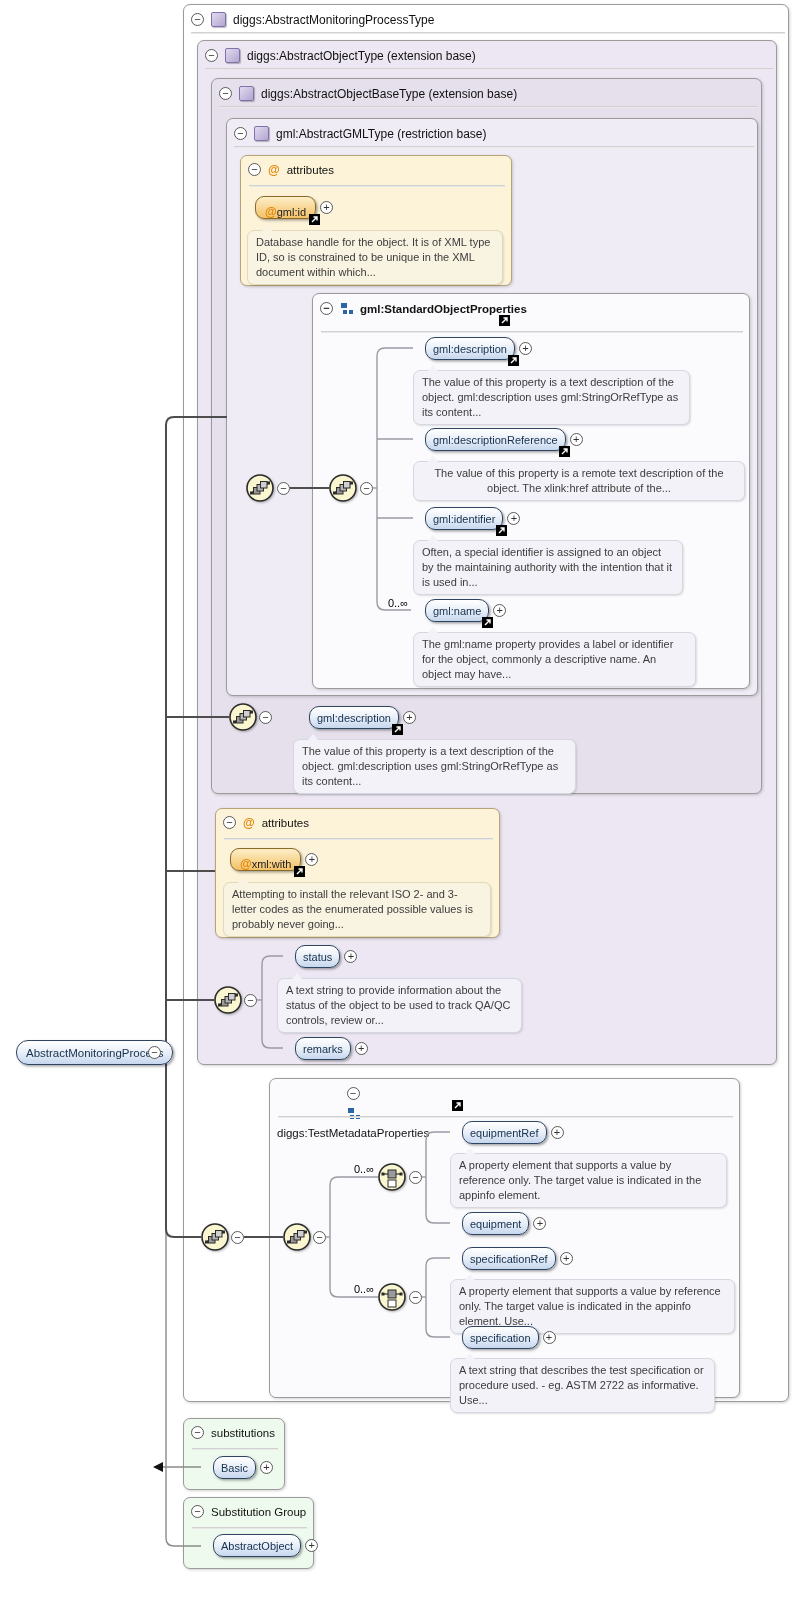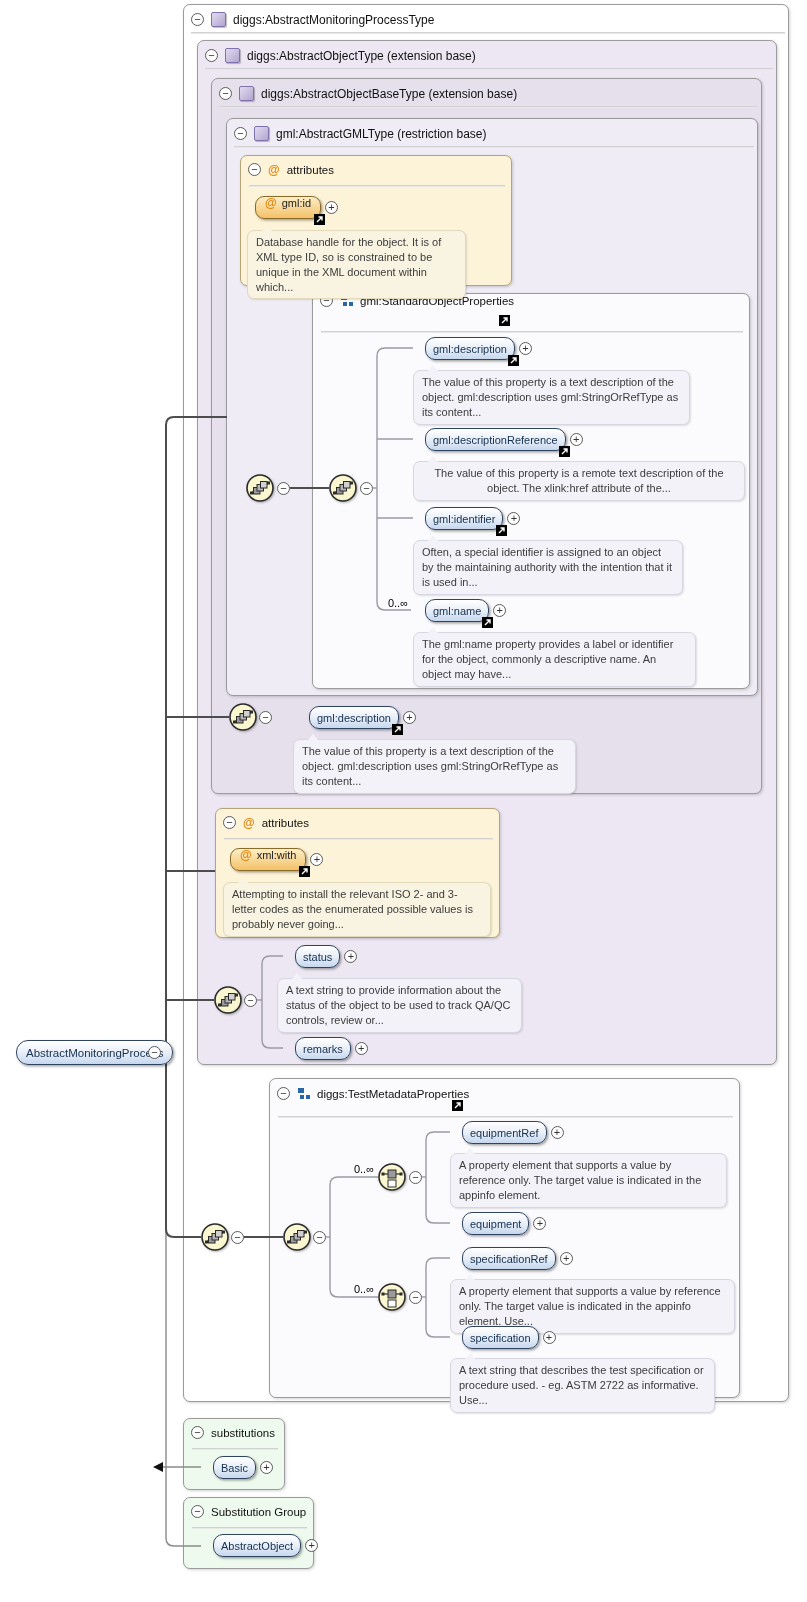--- a/index.html
+++ b/index.html
@@ -30,21 +30,21 @@
   .linkarrow{position:absolute;right:-5px;bottom:-7px;width:11px;height:11px;z-index:6;}
   .linkarrow.abs{position:absolute;}
 
   
   .elrow{position:absolute;display:flex;align-items:center;z-index:4;}
   .el{position:relative;height:21px;display:flex;align-items:center;padding:0 7px;
     border:1px solid #2f4460;border-radius:10px;white-space:nowrap;
     background:linear-gradient(180deg,#ffffff 0%,#e9eff8 50%,#c6d7ee 100%);
     font-size:11px;color:#14304f;box-shadow:1.5px 1.5px 2.5px rgba(0,0,0,0.35);margin-left:12px;}
   .el.big{height:23px;font-size:11.5px;border-radius:12px;padding:0 9px;}
-  .attrbox{position:relative;height:21px;display:flex;align-items:flex-start;gap:5px;padding:0 9px;
+  .attrbox{position:relative;height:21px;display:flex;align-items:flex-end;padding:0 9px;
     border:1px solid #8a6a28;border-radius:9px;white-space:nowrap;
     background:linear-gradient(180deg,#fdeec7,#f3c167);
     font-size:11px;color:#222;box-shadow:1.5px 1.5px 2.5px rgba(0,0,0,0.35);}
 
   
   .tip{position:absolute;background:#f2f2f8;border:1px solid #d7d7e2;border-radius:7px;
     padding:4px 8px;font-size:11px;line-height:1.35;color:#3c3c3c;z-index:3;
     box-shadow:1px 1px 2px rgba(0,0,0,0.12);box-sizing:border-box;}
   .tip::before{content:"";position:absolute;top:-6px;left:14px;width:0;height:0;
     border-left:5px solid transparent;border-right:5px solid transparent;
@@ -99,21 +99,21 @@
   <div class="cbox" style="left:240px;top:155px;width:272px;height:131px;background:#fdf3d8;border-color:#b5a478;">
     <div class="hdr" style="left:7px;top:7px;">
       <span class="circ minus inline" style="margin-left:0"></span>
       <span class="at-icon"></span>
       <span class="title sm">attributes</span>
     </div>
     <div class="sep" style="left:8px;top:29px;width:256px;"></div>
   </div>
 
   <div class="cbox" style="left:312px;top:293px;width:438px;height:396px;background:#fbfbfd;">
-    <div class="hdr" style="left:7px;top:0;">
+    <div class="hdr" style="left:7px;top:8px;font-weight:bold;">
       <span class="circ minus inline" style="margin-left:0"></span>
       <svg class="gicon" viewBox="0 0 13 13">
         <rect x="1" y="1" width="6" height="5" fill="#2a66a5"></rect>
         <rect x="3" y="8" width="4" height="4" fill="#2a66a5"></rect>
         <rect x="9" y="8" width="4" height="4" fill="#2a66a5"></rect>
       </svg>
       <span class="title sm">gml:StandardObjectProperties</span>
     </div>
     <div class="sep" style="left:8px;top:37px;width:422px;"></div>
   </div>
@@ -121,21 +121,21 @@
   <div class="cbox" style="left:215px;top:808px;width:285px;height:130px;background:#fdf3d8;border-color:#b5a478;">
     <div class="hdr" style="left:7px;top:7px;">
       <span class="circ minus inline" style="margin-left:0"></span>
       <span class="at-icon"></span>
       <span class="title sm">attributes</span>
     </div>
     <div class="sep" style="left:8px;top:29px;width:269px;"></div>
   </div>
 
   <div class="cbox" style="left:269px;top:1078px;width:471px;height:320px;background:#fbfbfd;">
-    <div class="hdr" style="left:7px;top:8px;">
+    <div class="hdr" style="left:7px;top:8px;flex-direction:column;">
       <span class="circ minus inline" style="margin-left:0"></span>
       <svg class="gicon" viewBox="0 0 13 13">
         <rect x="1" y="1" width="6" height="5" fill="#2a66a5"></rect>
         <rect x="3" y="8" width="4" height="4" fill="#2a66a5"></rect>
         <rect x="9" y="8" width="4" height="4" fill="#2a66a5"></rect>
       </svg>
       <span class="title sm">diggs:TestMetadataProperties</span>
     </div>
     <div class="sep" style="left:8px;top:37px;width:455px;"></div>
   </div>
@@ -209,21 +209,21 @@
       <span>gml:id</span>
       <span class="linkarrow">
         <svg width="11" height="11" viewBox="0 0 11 11">
             <rect width="11" height="11" fill="#000"></rect>
             <path d="M3 8 L7.5 3.5 M4.5 3 H8 V6.5" stroke="#fff" stroke-width="1.4" fill="none"></path>
           </svg>
       </span>
     </span>
     <span class="circ plus inline"></span>
   </div>
-  <div class="tip cream" style="left:247px;top:230px;width:219px;">
+  <div class="tip cream" style="left:247px;top:230px;width:256px;">
     <span>Database handle for the object. It is of XML type ID, so is constrained to be unique in the XML document within which...</span>
   </div>
 
   <div class="elrow" style="left:230px;top:848px;">
     <span class="attrbox">
       <span class="at-icon"></span>
       <span>xml:with</span>
       <span class="linkarrow">
         <svg width="11" height="11" viewBox="0 0 11 11">
             <rect width="11" height="11" fill="#000"></rect>

